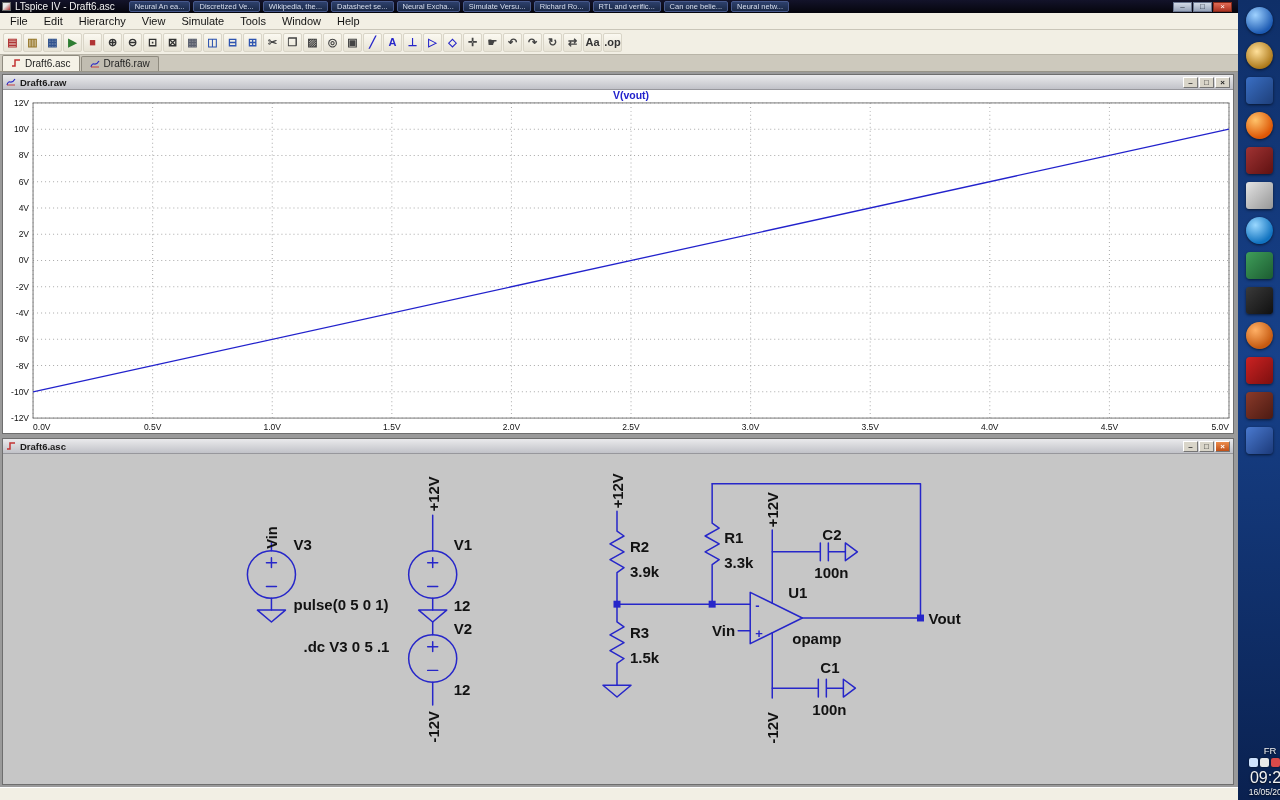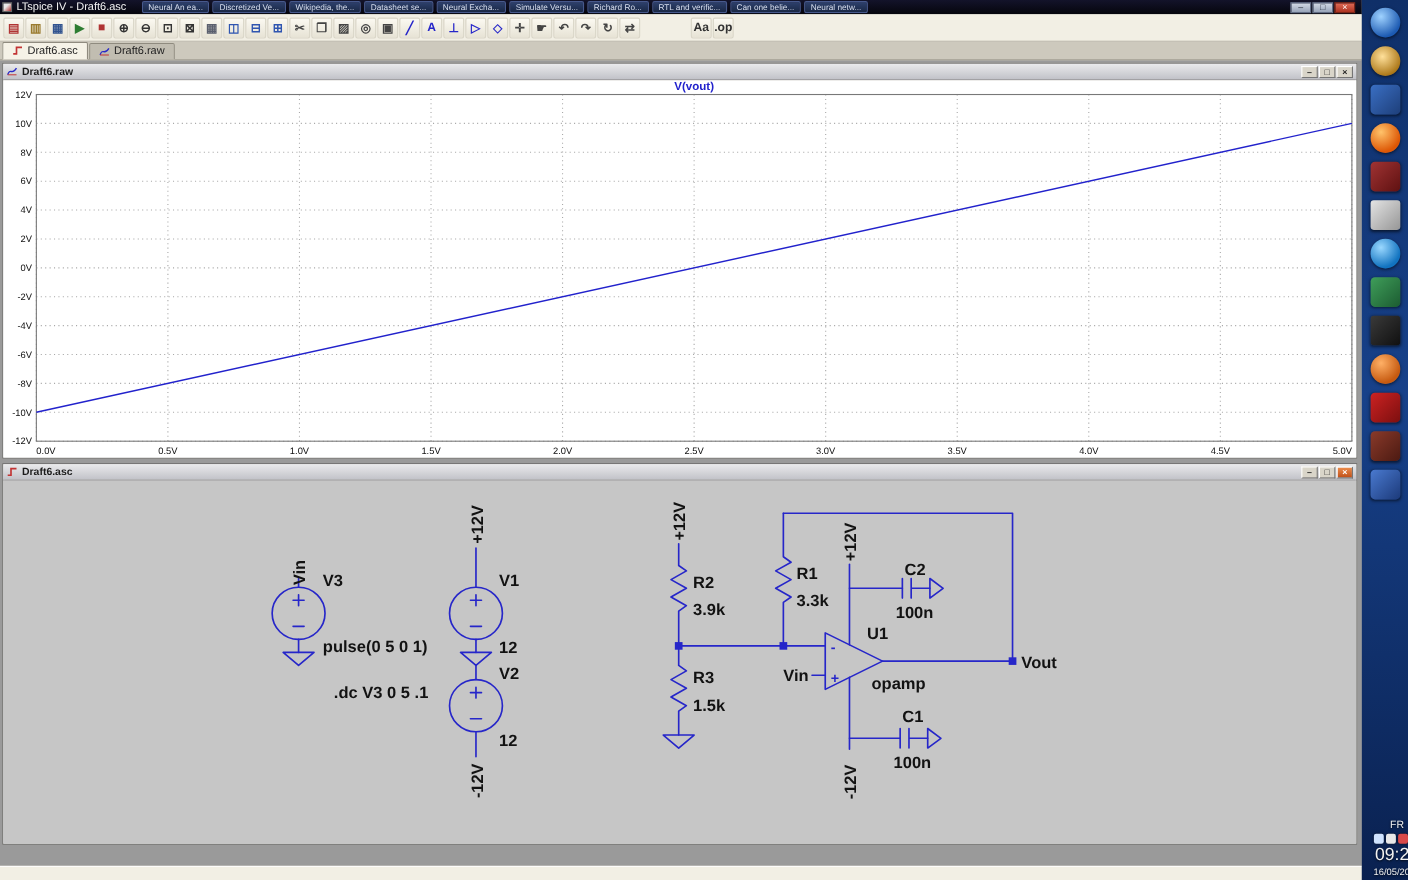--- a/index.html
+++ b/index.html
@@ -121,20 +121,38 @@
 
           <div class="tb-item">Neural netw...</div>
         </div>
       <div class="win-btns">
         <span class="win-btn">–</span>
         <span class="win-btn">□</span>
         <span class="win-btn close">×</span>
       </div>
     </div>
 
+    <div class="menubar">
+
+        <div class="menu-item">File</div>
+
+        <div class="menu-item">Edit</div>
+
+        <div class="menu-item">Hierarchy</div>
+
+        <div class="menu-item">View</div>
+
+        <div class="menu-item">Simulate</div>
+
+        <div class="menu-item">Tools</div>
+
+        <div class="menu-item">Window</div>
+
+        <div class="menu-item">Help</div>
+      </div>
 
     <div class="toolbar">
 
         <div class="tool-icon" style="color: rgb(176, 52, 52);">▤</div>
 
         <div class="tool-icon" style="color: rgb(154, 123, 47);">▥</div>
 
         <div class="tool-icon" style="color: rgb(49, 83, 143);">▦</div>
 
         <div class="tool-icon" style="color: rgb(46, 125, 50);">▶</div>
@@ -182,21 +200,21 @@
         <div class="tool-icon" style="color: rgb(68, 68, 68);">☛</div>
 
         <div class="tool-icon" style="color: rgb(68, 68, 68);">↶</div>
 
         <div class="tool-icon" style="color: rgb(68, 68, 68);">↷</div>
 
         <div class="tool-icon" style="color: rgb(68, 68, 68);">↻</div>
 
         <div class="tool-icon" style="color: rgb(68, 68, 68);">⇄</div>
 
-        <div class="tool-icon" style="color: rgb(51, 51, 51); margin-left: 45px;">Aa</div>
+        <div class="tool-icon" style="color: rgb(51, 51, 51);">Aa</div>
 
         <div class="tool-icon" style="color: rgb(51, 51, 51);">.op</div>
       </div>
 
     <div class="tabstrip">
       <div class="tab active">
         <svg width="10" height="10" viewBox="0 0 10 10">
           <path d="M1,8 L4,8 L4,2 L9,2" stroke="#c23333" stroke-width="1.5" fill="none"></path>
         </svg>
         <span>Draft6.asc</span>

